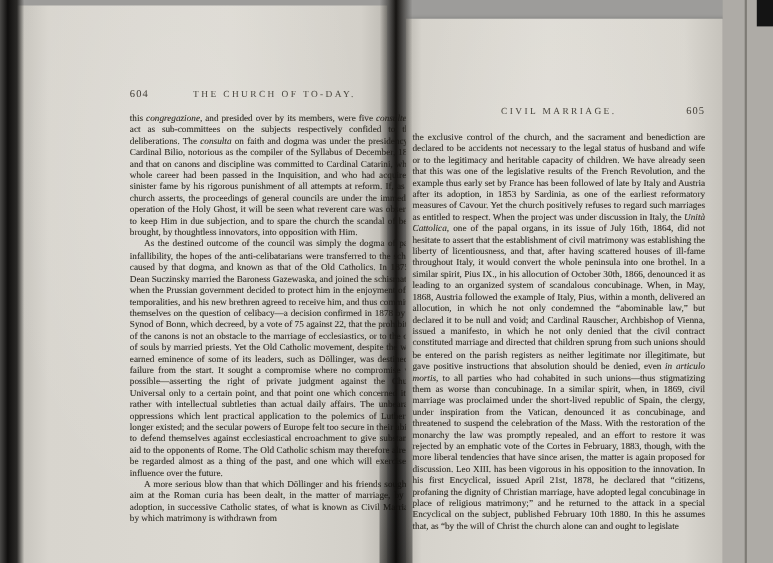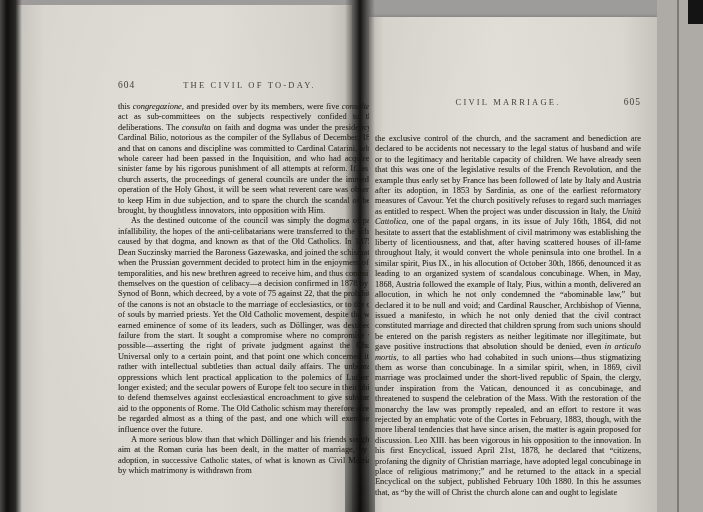--- a/index.html
+++ b/index.html
@@ -56,35 +56,35 @@
     text-align:center;font-size:8.5px;letter-spacing:2.2px;white-space:nowrap;
   }
   .pagenum{font-size:9.5px;letter-spacing:1px;color:#403d36;}
   .pagenum.right{text-align:right;margin-top:36px;}
   .bodytext{
     margin-top:12px;
     font-size:8.4px;line-height:10.4px;color:#3a372f;
     text-align:justify;
     text-shadow:0 0 0.4px rgba(58,55,47,0.55);
   }
-  .tb-right .bodytext{margin-top:27px;}
+  .tb-right .bodytext{margin-top:13px;}
   .para{margin:0;padding:0;}
   .para.indent{text-indent:13px;}
   .para i{}
 </style>
 </head>
 <body>
 
 <div class="scan">
 
   <div class="page page-left">
     <div class="textblock tb-left">
       <div class="running-row">
         <span class="pagenum">604</span>
-        <span class="running-head">THE CIVIL OF TO-DAY.</span>
+        <span class="running-head">THE CHURCH OF TO-DAY.</span>
         <span class="pagenum right"></span>
       </div>
       <div class="bodytext">
           <p class="para"><span>this </span><i>congregazione</i><span>, and presided over by its members, were five </span><i>consulte</i><span>, to act as sub-committees on the subjects respectively confided to their deliberations.  The </span><i>consulta</i><span> on faith and dogma was under the presidency of Cardinal Bilio, notorious as the compiler of the Syllabus of December, 1864; and that on canons and discipline was committed to Cardinal Catarini, whose whole career had been passed in the Inquisition, and who had acquired a sinister fame by his rigorous punishment of all attempts at reform.  If, as the church asserts, the proceedings of general councils are under the immediate operation of the Holy Ghost, it will be seen what reverent care was observed to keep Him in due subjection, and to spare the church the scandal of being brought, by thoughtless innovators, into opposition with Him.</span></p>
           <p class="para indent"><span>As the destined outcome of the council was simply the dogma of papal infallibility, the hopes of the anti-celibatarians were transferred to the schism caused by that dogma, and known as that of the Old Catholics.  In 1875, a Dean Suczinsky married the Baroness Gazewaska, and joined the schismatics, when the Prussian government decided to protect him in the enjoyment of his temporalities, and his new brethren agreed to receive him, and thus committed themselves on the question of celibacy—a decision confirmed in 1878 by the Synod of Bonn, which decreed, by a vote of 75 against 22, that the prohibition of the canons is not an obstacle to the marriage of ecclesiastics, or to the cure of souls by married priests.  Yet the Old Catholic movement, despite the well-earned eminence of some of its leaders, such as Döllinger, was destined to failure from the start. It sought a compromise where no compromise was possible—asserting the right of private judgment against the Church Universal only to a certain point, and that point one which concerned itself rather with intellectual subtleties than actual daily affairs.  The unbearable oppressions which lent practical application to the polemics of Luther no longer existed; and the secular powers of Europe felt too secure in their ability to defend themselves against ecclesiastical encroachment to give substantial aid to the opponents of Rome.  The Old Catholic schism may therefore already be regarded almost as a thing of the past, and one which will exercise no influence over the future.</span></p>
           <p class="para indent"><span>A more serious blow than that which Döllinger and his friends sought to aim at the Roman curia has been dealt, in the matter of marriage, by the adoption, in successive Catholic states, of what is known as Civil Marriage, by which matrimony is withdrawn from</span></p>
         </div>
     </div>
   </div>
 

